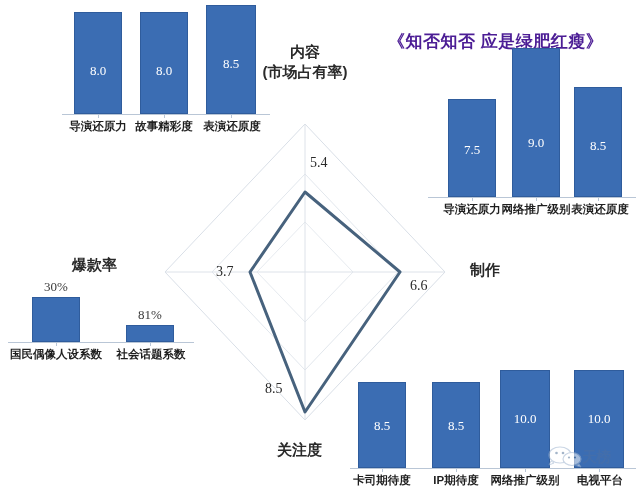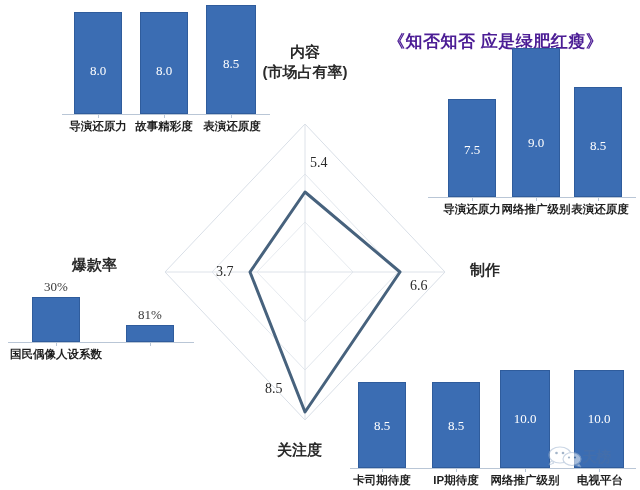--- a/index.html
+++ b/index.html
@@ -155,20 +155,21 @@
     <div class="bar-plot" style="position:absolute;left:0;top:0;width:186px;height:60px;">
       <div class="bar-col" style="left:24px;width:48px;height:45px;"></div>
       <div class="bar-col" style="left:118px;width:48px;height:17px;"></div>
       <div class="bar-val-out" style="left:24px;top:-3px;width:48px;">30%</div>
       <div class="bar-val-out" style="left:118px;top:25px;width:48px;">81%</div>
     </div>
     <div class="axis-line" style="left:0;top:60px;width:186px;"></div>
     <div class="axis-tick" style="left:48px;top:60px;height:4px;"></div>
     <div class="axis-tick" style="left:142px;top:60px;height:4px;"></div>
     <div class="cat-label" style="left:-6px;top:65px;width:108px;">国民偶像人设系数</div>
+    <div class="cat-label" style="left:101px;top:65px;width:84px;">社会话题系数</div>
   </div>
 
   <div class="bar-group" style="left:350px;top:370px;width:286px;height:120px;">
     <div class="bar-plot" style="position:absolute;left:0;top:0;width:286px;height:98px;">
       <div class="bar-col" style="left:8px;width:48px;height:86px;">
         <span class="bar-val" style="bottom:33px;">8.5</span>
       </div>
       <div class="bar-col" style="left:82px;width:48px;height:86px;">
         <span class="bar-val" style="bottom:33px;">8.5</span>
       </div>

